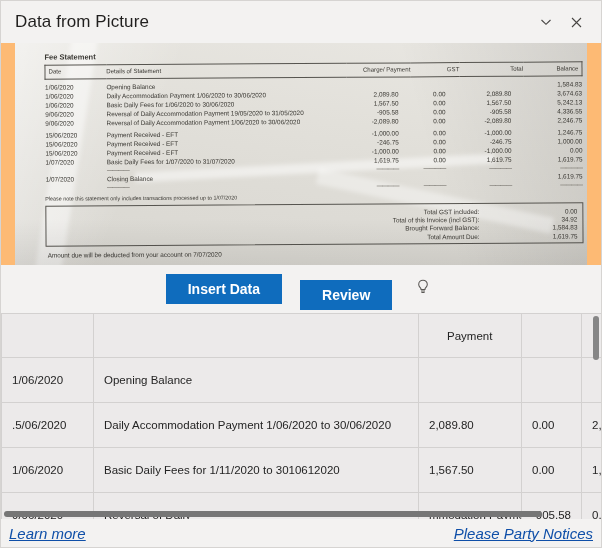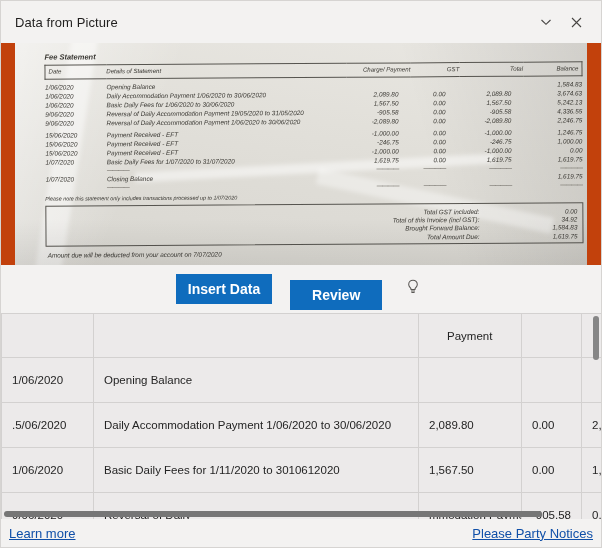--- a/index.html
+++ b/index.html
@@ -18,37 +18,36 @@
   }
 
   
   .titlebar {
     height: 42px; flex: 0 0 42px;
     background: #f3f2f1;
     display: flex; align-items: center;
     padding: 0 10px 0 14px;
   }
   .title {
-    font-size: 13px; color: #201f1e; font-weight: 400;
+    font-size: 17px; color: #201f1e; font-weight: 400;
     letter-spacing: .1px; flex: 1;
   }
   .winbtn {
     width: 30px; height: 28px;
     display: flex; align-items: center; justify-content: center;
     cursor: pointer;
   }
   .winbtn svg { display: block; }
 
   
   .preview {
     position: relative;
     height: 222px; flex: 0 0 222px;
-    background: #c2410c;
+    background: #fdba74;
     overflow: hidden;
-    font-style: italic;
   }
   .photo {
     position: absolute; left: 14px; right: 14px; top: 0; bottom: 0;
     background:
       linear-gradient(112deg, rgba(255,255,255,.55) 0%, rgba(255,255,255,0) 26%),
       linear-gradient(255deg, rgba(0,0,0,.10) 0%, rgba(0,0,0,0) 30%),
       linear-gradient(188deg, #e9e7e2 0%, #e2e0da 38%, #dedcd6 62%, #d9d7d1 100%);
     overflow: hidden;
   }
   .crease {
@@ -110,21 +109,21 @@
     height: 48px; flex: 0 0 48px;
     background: #f3f2f1;
     display: flex; align-items: center; justify-content: center;
     gap: 18px;
     position: relative;
   }
   .btn {
     background: #0f6cbd; color: #fff; border: none;
     font-family: "Liberation Sans", sans-serif;
     font-size: 14px; font-weight: bold;
-    padding: 0 12px; height: 30px;
+    padding: 0 22px; height: 30px;
     min-width: 96px;
     cursor: pointer;
   }
   .btn.review { min-width: 92px; margin-top: 12px; }
   .tipbtn {
     width: 26px; height: 26px; cursor: pointer;
     display: flex; align-items: center; justify-content: center;
   }
 
   
@@ -174,22 +173,22 @@
   }
 
   
   .footer {
     height: 28px; flex: 0 0 28px;
     background: #f3f2f1;
     display: flex; align-items: center; justify-content: space-between;
     padding: 0 8px;
   }
   .flink {
-    font-size: 13px; color: #0f4fa8;
-    text-decoration: underline; cursor: pointer;
+    font-size: 15px; color: #0f4fa8;
+    text-decoration: underline; cursor: pointer; font-style: italic;
   }
 </style>
 </head>
 <body>
 
 <div class="pane">
 
   <div class="titlebar">
     <div class="title">Data from Picture</div>
     <div class="winbtn">

